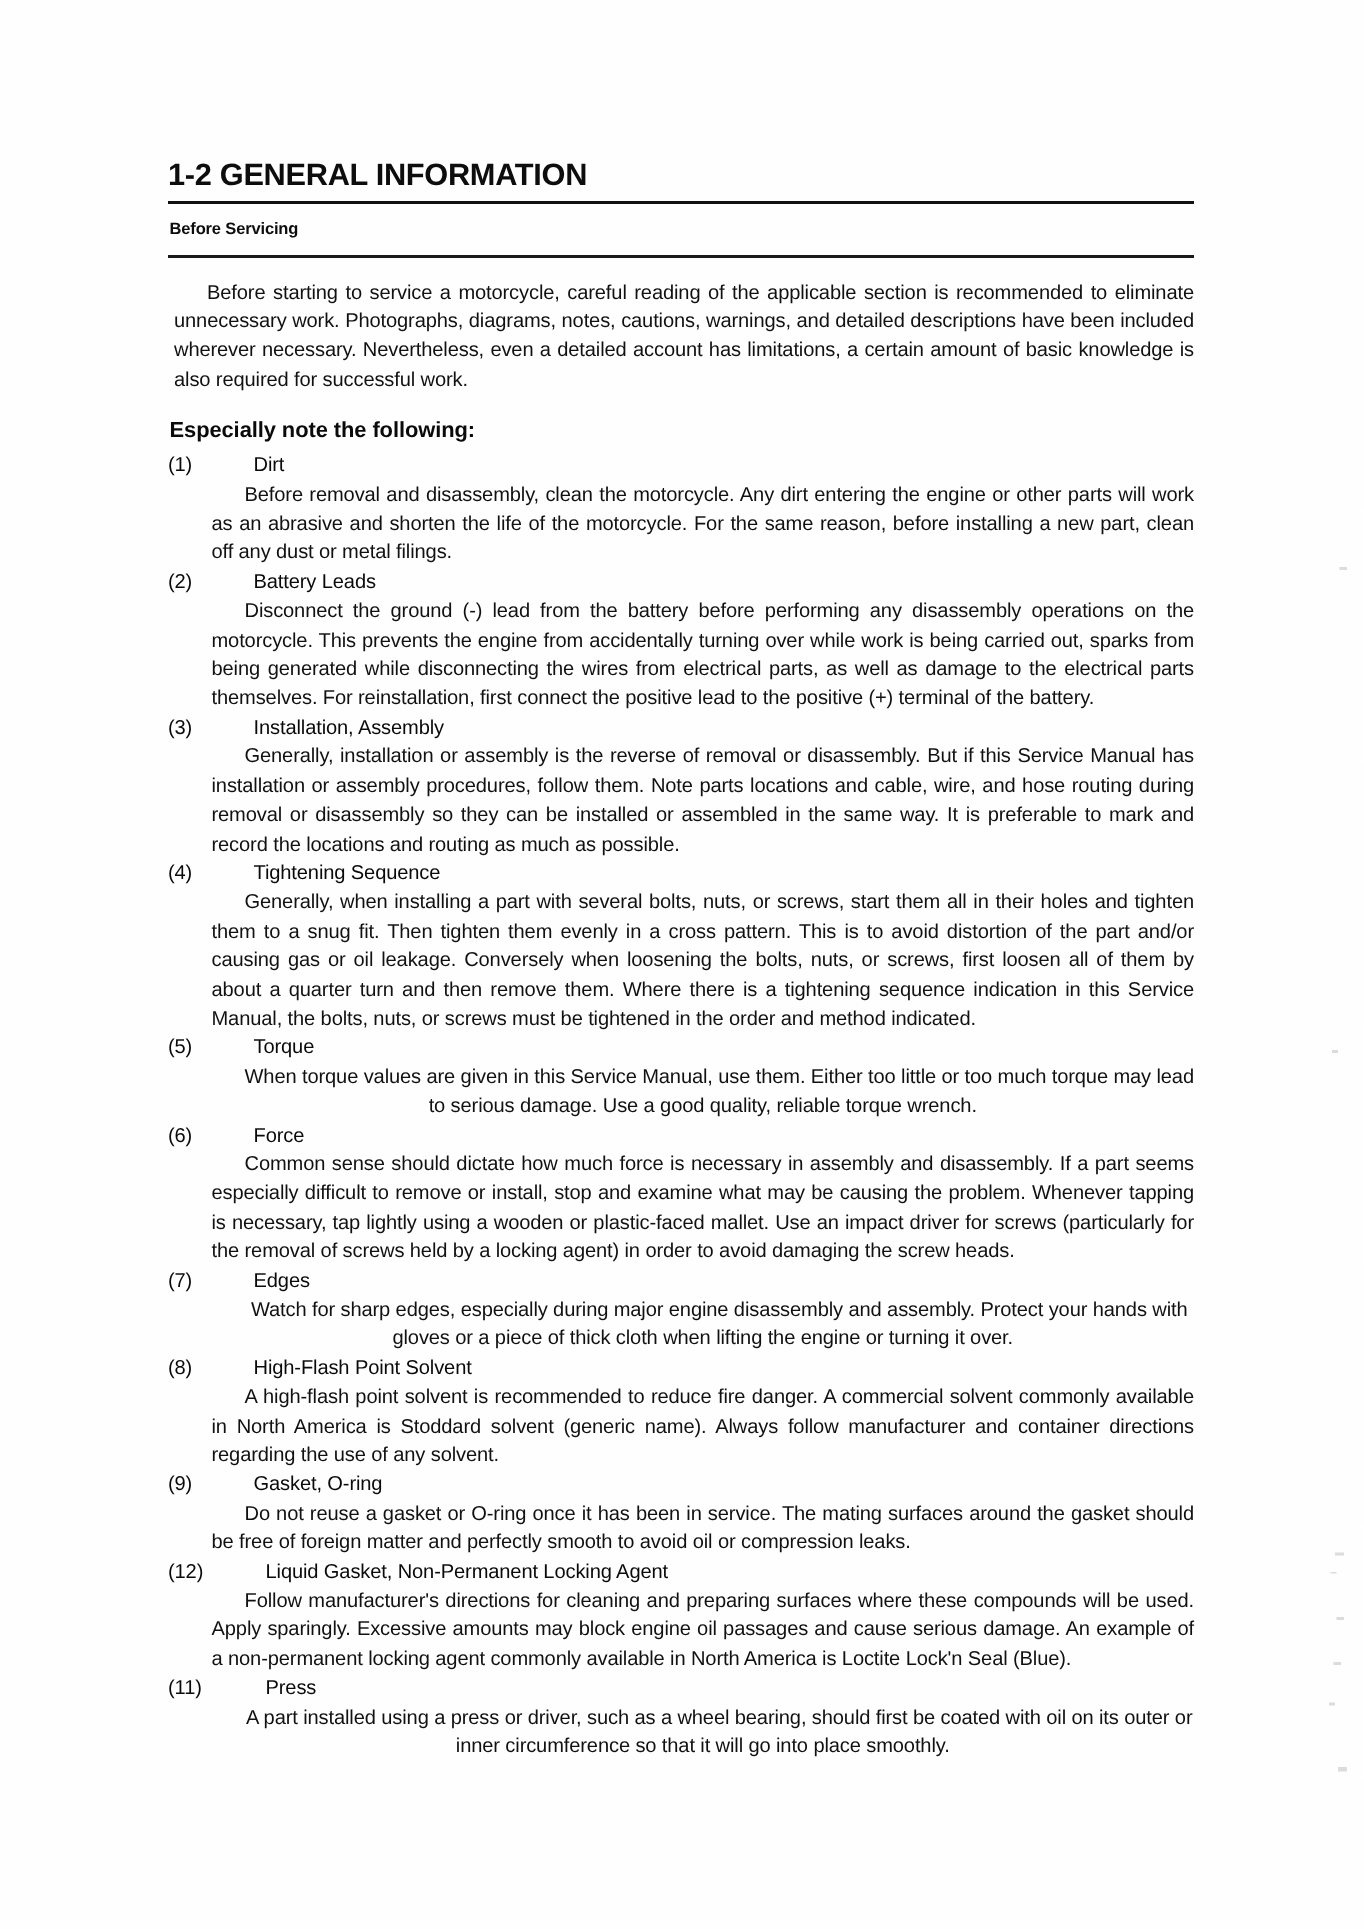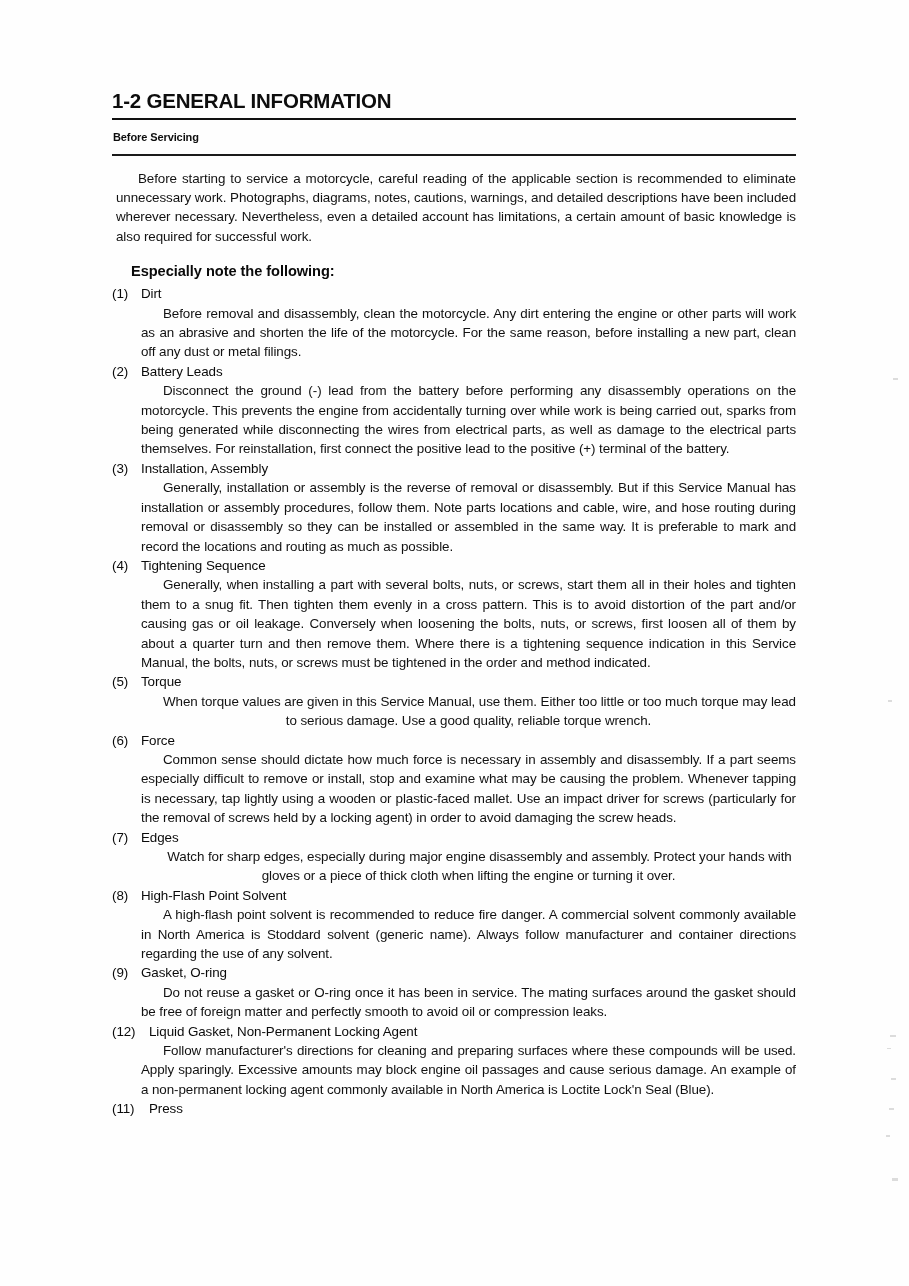--- a/index.html
+++ b/index.html
@@ -21,21 +21,21 @@
     left: 0; top: 0;
     width: 909px;
     height: 1286px;
     background: #fefefe;
   }
 
   
   .content {
     position: absolute;
     left: 112px;
-    top: 88px;
+    top: 104px;
     width: 684px;
   }
 
   .page-header {
     font-size: 20.5px;
     font-weight: bold;
     letter-spacing: -0.2px;
     line-height: 26px;
     color: #0d0d0d;
     margin: 0 0 4px 0;
@@ -67,21 +67,21 @@
     margin: 13px 0 0 4px;
     text-indent: 22px;
     letter-spacing: -0.08px;
     color: #111;
   }
 
   .notice-heading {
     font-size: 14.6px;
     font-weight: bold;
     line-height: 19px;
-    margin: 16px 0 3px 19px;
+    margin: 16px 0 3px 1px;
     letter-spacing: -0.05px;
   }
 
   ol.items {
     list-style: none;
     margin: 0;
     padding: 0;
   }
 
   .item { margin: 0; }
@@ -95,21 +95,21 @@
   }
   .item-num {
     display: inline-block;
     width: 29px;
     flex: 0 0 29px;
   }
   .item-num.tight {
     width: 37px;
     flex: 0 0 37px;
   }
-  .item-title { display: inline-block; }
+  .item-title { display: inline-block; margin-left: 28px; }
 
   .item-body {
     font-size: 13.4px;
     line-height: 19.4px;
     text-align: justify;
     text-justify: inter-word;
     letter-spacing: -0.08px;
     margin: 0 0 0 29px;
     width: 655px;
     text-indent: 22px;
@@ -223,20 +223,21 @@
           <span class="item-title">Liquid Gasket, Non-Permanent Locking Agent</span>
         </div>
         <p class="item-body">Follow manufacturer's directions for cleaning and preparing surfaces where these compounds will be used.  Apply sparingly.  Excessive amounts may block engine oil passages and cause serious damage.  An example of a non-permanent locking agent commonly available in North America is Loctite Lock'n Seal (Blue).</p>
       </li>
 
       <li class="item">
         <div class="item-head">
           <span class="item-num tight">(11)</span>
           <span class="item-title">Press</span>
         </div>
+        <p class="item-body last-left">A part installed using a press or driver, such as a wheel bearing, should first be coated with oil on its outer or inner circumference so that it will go into place smoothly.</p>
       </li>
 
     </ol>
   </div>
 
   <div class="speck" style="left:893px; top:378px; width:5px; height:2px;"></div>
   <div class="speck" style="left:888px; top:700px; width:4px; height:2px;"></div>
   <div class="speck" style="left:890px; top:1035px; width:6px; height:2px;"></div>
   <div class="speck" style="left:887px; top:1048px; width:4px; height:1px;"></div>
   <div class="speck" style="left:891px; top:1078px; width:5px; height:2px;"></div>

